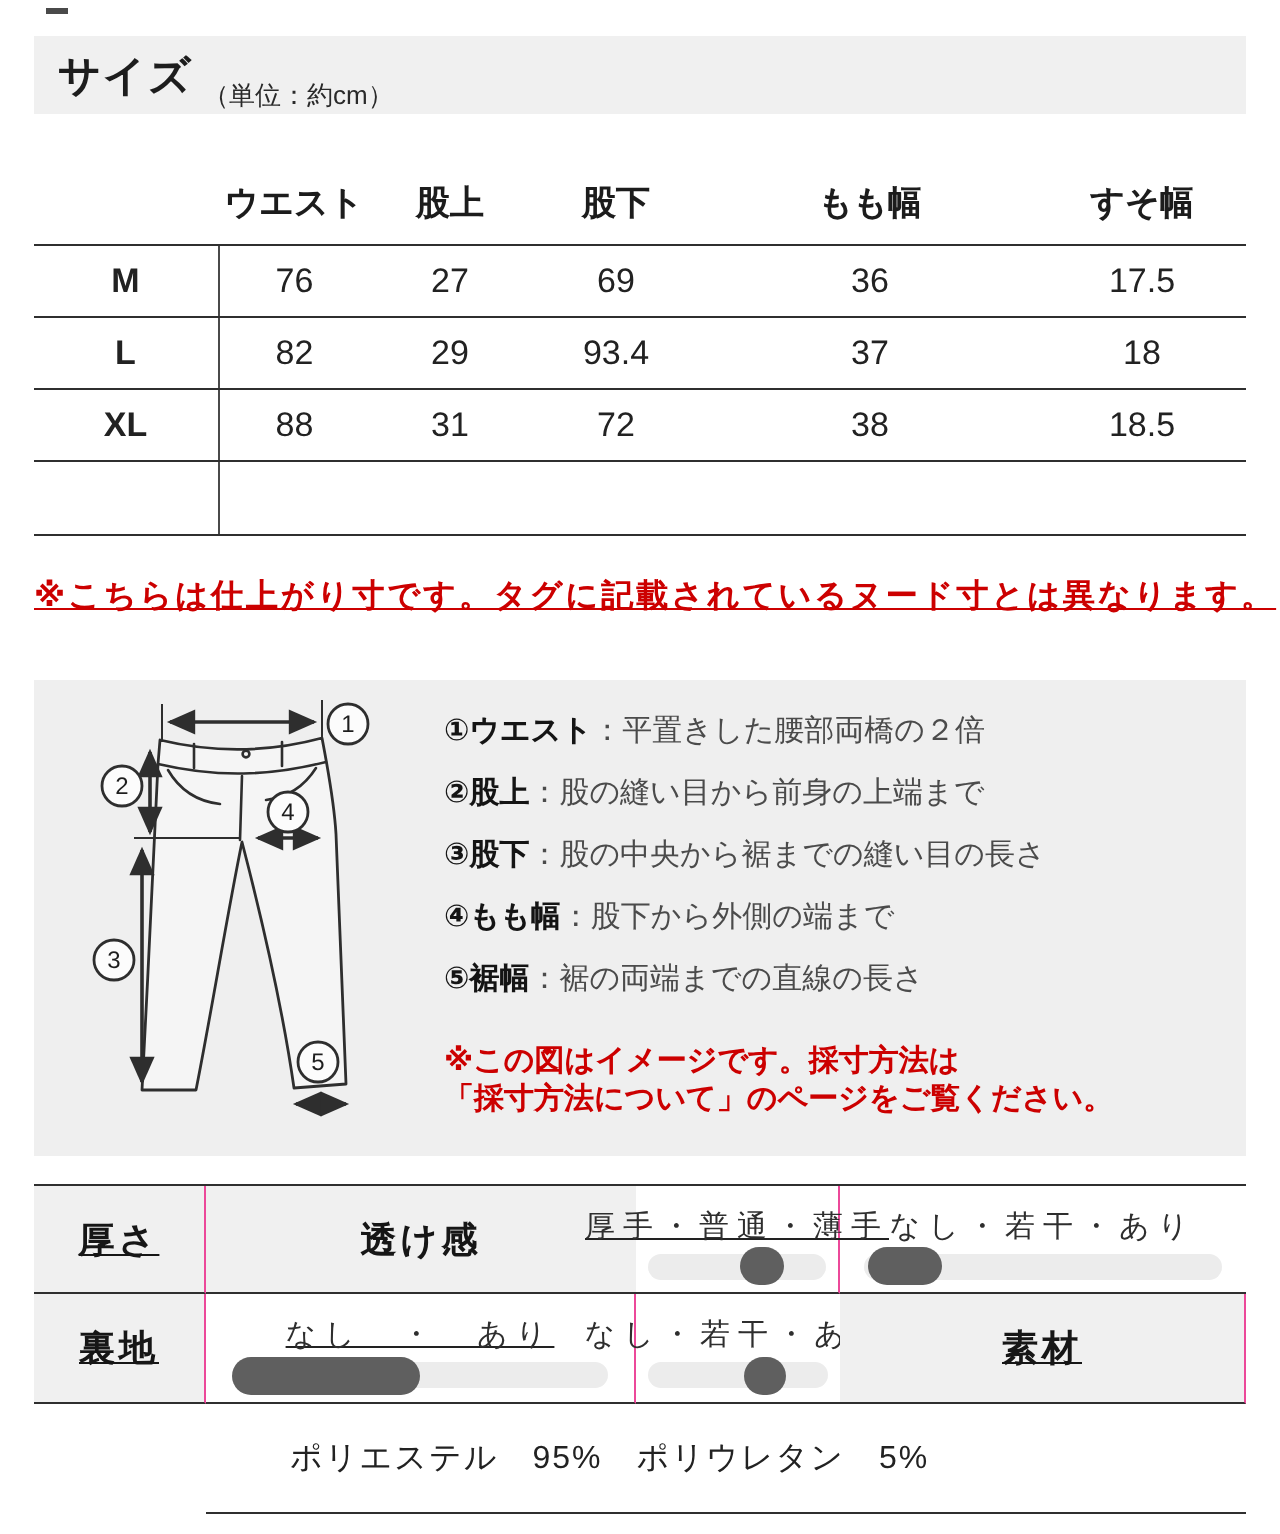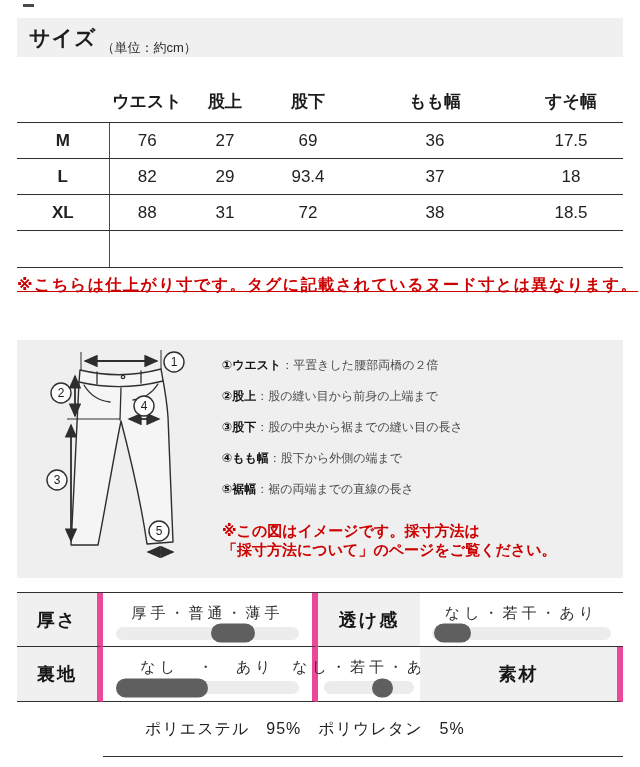--- a/index.html
+++ b/index.html
@@ -28,53 +28,53 @@
     border-bottom:1px solid #2f2f2f;
   }
   table.size-table tbody th, table.size-table tbody td {
     height:36px; border-bottom:1px solid #2f2f2f; font-weight:normal; color:#222;
   }
   table.size-table tbody th { font-weight:bold; border-right:1px solid #4a4a4a; }
   table.size-table tr.empty-row th, table.size-table tr.empty-row td { height:37px; }
 
   
   .finish-note {
-    position:absolute; left:17px; top:275px; width:610px;
+    position:absolute; left:17px; top:288px; width:610px;
     font-size:16px; font-weight:bold; color:#cc0000;
     text-decoration:underline; letter-spacing:1.5px; white-space:nowrap;
   }
 
   
   .diagram-panel {
     position:absolute; left:17px; top:340px; width:606px; height:238px;
     background:#efefef; display:flex;
   }
   .pants-svg { width:205px; height:238px; flex:0 0 205px; }
   .defs-col { flex:1; padding:10px 6px 0 0; }
-  .def-line { font-size:12px; height:31px; line-height:31px; white-space:nowrap; }
+  .def-line { font-size:15px; height:31px; line-height:31px; white-space:nowrap; }
   .def-term { font-weight:bold; color:#141414; }
   .def-desc { color:#4b4b4b; }
   .diagram-note {
     margin-top:16px; color:#cc0000; font-weight:bold;
     font-size:15px; line-height:19px; white-space:nowrap;
   }
 
   
   .spec-table {
     position:absolute; left:17px; top:592px; width:606px;
     display:grid;
     grid-template-columns:86px 215px 102px 203px;
     grid-template-rows:54px 55px 55px;
     border-top:1px solid #2f2f2f;
   }
   .spec-cell { border-bottom:1px solid #2f2f2f; display:flex; align-items:center; justify-content:center; }
   .spec-label {
     background:#f0f0f0; font-size:18px; font-weight:bold; color:#161616; letter-spacing:2px;
   }
-  .br-dark  { border-right:6px solid #ec4899; }
+  .br-dark  { border-right:1px solid #ec4899;text-decoration:underline; }
   .spec-value { flex-direction:column; padding-top:4px; }
   .scale-text { font-size:15px; color:#2e2e2e; letter-spacing:4px; white-space:nowrap; }
   .track { position:relative; width:88%; height:13px; background:#ececec; border-radius:7px; margin-top:4px; }
   .pill { position:absolute; top:50%; transform:translateY(-50%); height:19px; border-radius:10px; background:#5f5f5f; }
   .material-cell {
     grid-column:2 / 5; border-bottom:1px solid #2f2f2f;
     display:flex; align-items:center; padding-left:42px;
     font-size:16px; color:#222; letter-spacing:1px; white-space:nowrap;
   }
 </style>
@@ -213,27 +213,27 @@
     <div class="diagram-note">
       <div>※この図はイメージです。採寸方法は</div>
       <div>「採寸方法について」のページをご覧ください。</div>
     </div>
   </div>
 </div>
 
 <div class="spec-table">
 
   <div class="spec-cell spec-label br-dark">厚さ</div>
+  <div class="spec-cell spec-label">透け感</div>
   <div class="spec-cell spec-value br-dark">
     <div class="scale-text">厚手・普通・薄手</div>
     <div class="track">
       <div class="pill" style="left:52%;width:24%"></div>
     </div>
   </div>
-  <div class="spec-cell spec-label">透け感</div>
   <div class="spec-cell spec-value">
     <div class="scale-text">なし・若干・あり</div>
     <div class="track">
       <div class="pill" style="left:1%;width:21%"></div>
     </div>
   </div>
 
   <div class="spec-cell spec-label br-dark">裏地</div>
   <div class="spec-cell spec-value br-dark">
     <div class="scale-text">なし　・　あり</div>

